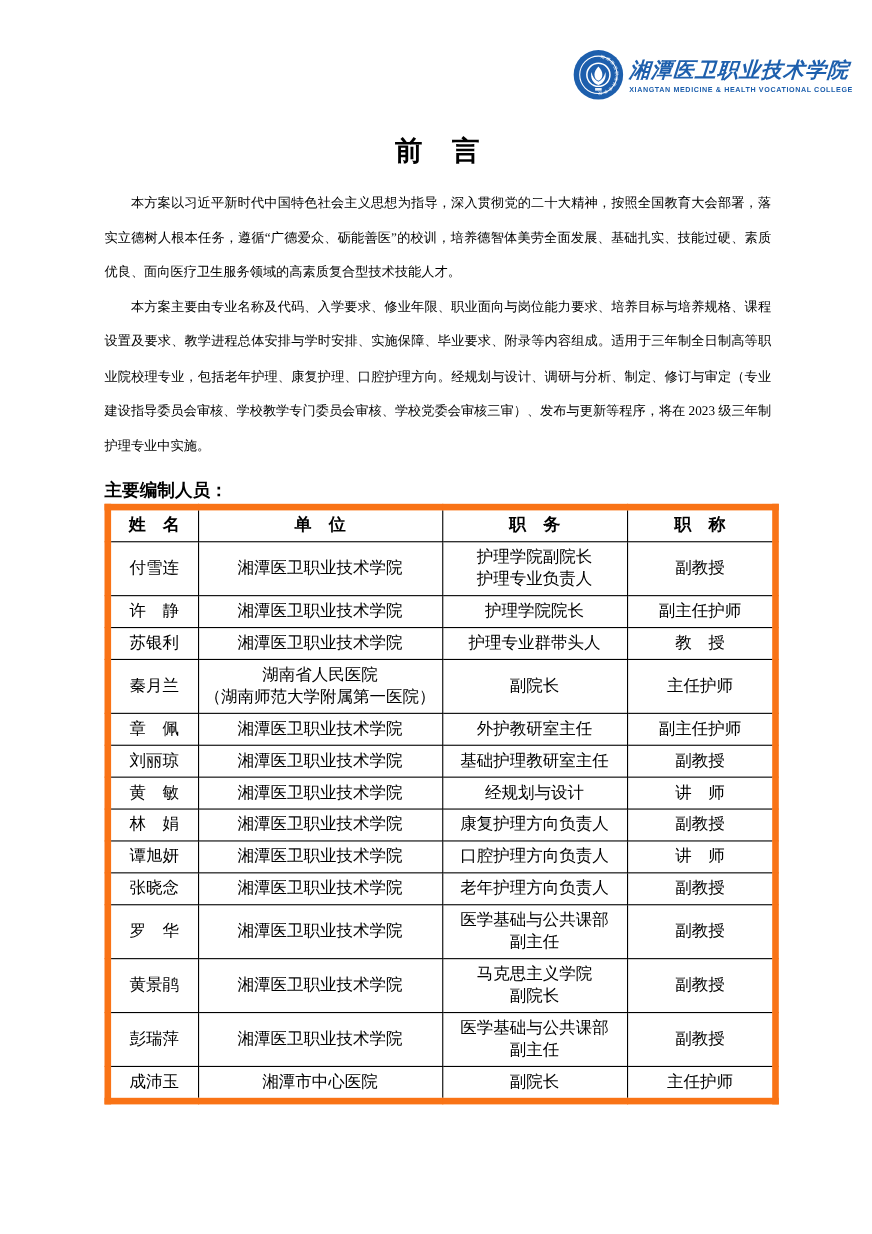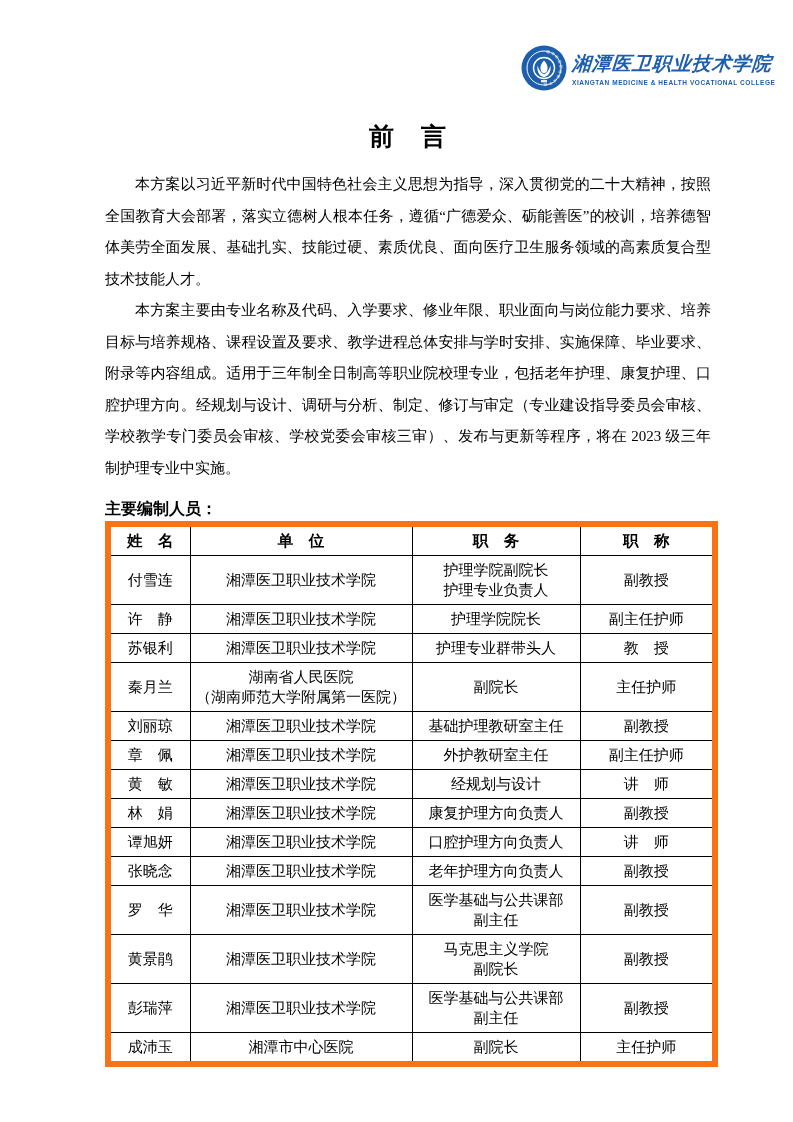--- a/index.html
+++ b/index.html
@@ -26,27 +26,27 @@
     transform:skewX(-4deg);
     font-family:"Liberation Serif","DejaVu Serif",serif;
   }
   .logo-en {
     font-size:6.5px; font-weight:bold; color:#1d5fad;
     letter-spacing:0.55px; margin-top:2px; white-space:nowrap;
     font-family:"Liberation Sans","DejaVu Sans",sans-serif;
   }
 
   
-  .content { position:absolute; left:105px; top:120px; width:606px; }
+  .content { position:absolute; left:95px; top:120px; width:606px; }
   .doc-title {
     text-align:center; font-size:25px; font-weight:bold;
     margin:0 0 16px 0; letter-spacing:1px;
   }
   .para {
-    font-size:15px; line-height:31.5px; margin:0;
+    font-size:12px; line-height:31.5px; margin:0;
     text-align:justify; text-indent:2em;
   }
   .personnel-heading {
     font-weight:bold; font-size:16px; margin:15px 0 1px 0;
   }
 
   
   table.staff {
     border-collapse:collapse; width:607px;
     border:6px solid #f97316; table-layout:fixed;
@@ -131,30 +131,30 @@
           <td>教　授</td>
         </tr>
         <tr>
           <td>秦月兰</td>
           <td>湖南省人民医院
 （湖南师范大学附属第一医院）</td>
           <td>副院长</td>
           <td>主任护师</td>
         </tr>
         <tr>
-          <td>刘丽琼</td>
-          <td>湘潭医卫职业技术学院</td>
-          <td>基础护理教研室主任</td>
-          <td>副教授</td>
-        </tr>
-        <tr>
           <td>章　佩</td>
           <td>湘潭医卫职业技术学院</td>
           <td>外护教研室主任</td>
           <td>副主任护师</td>
+        </tr>
+        <tr>
+          <td>刘丽琼</td>
+          <td>湘潭医卫职业技术学院</td>
+          <td>基础护理教研室主任</td>
+          <td>副教授</td>
         </tr>
         <tr>
           <td>黄　敏</td>
           <td>湘潭医卫职业技术学院</td>
           <td>经规划与设计</td>
           <td>讲　师</td>
         </tr>
         <tr>
           <td>林　娟</td>
           <td>湘潭医卫职业技术学院</td>

